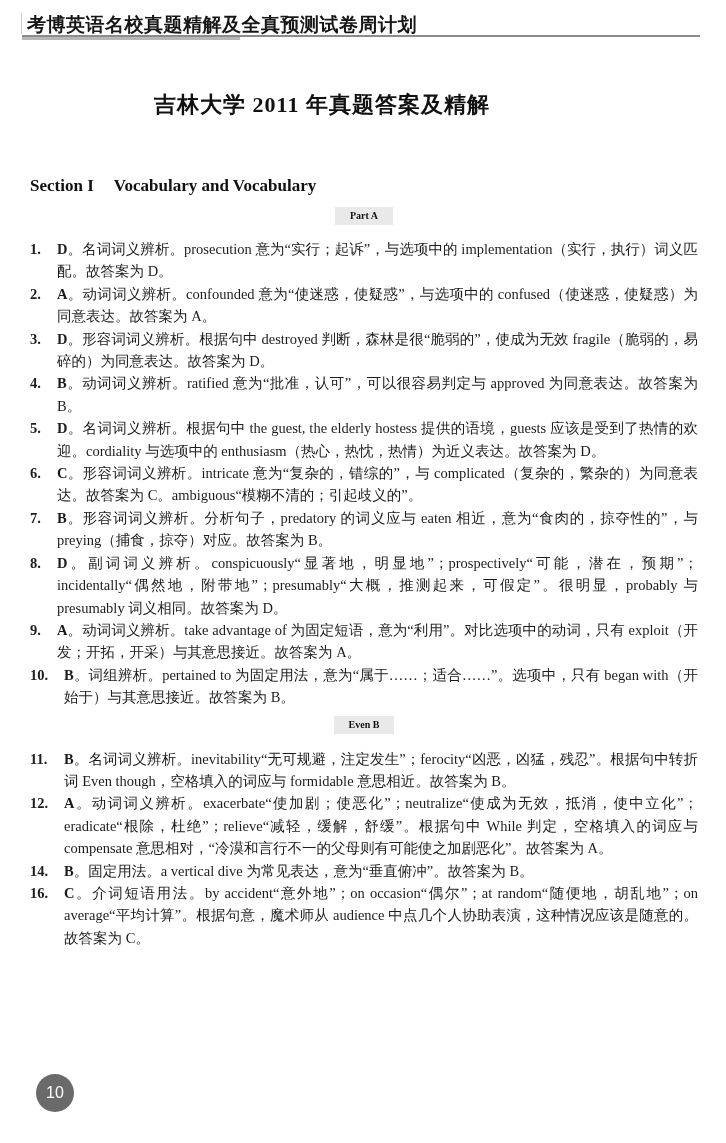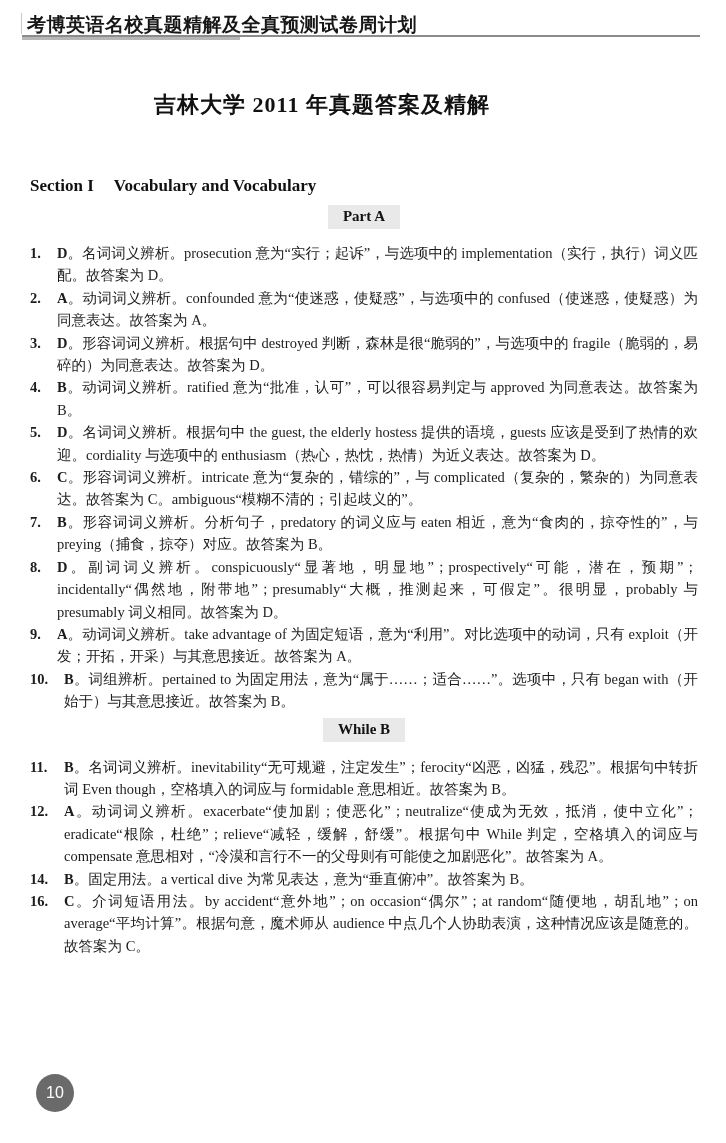--- a/index.html
+++ b/index.html
@@ -40,21 +40,21 @@
   }
   .section-heading .sec-label { margin-right: 20px; }
   
   .content {
     position: absolute; top: 205px; left: 30px; width: 668px;
   }
   .part-label-row { text-align: center; }
   .part-label {
     display: inline-block;
     background: #e9e9e9;
-    font-weight: bold; font-size: 15px; color: #111;
+    font-weight: bold; font-size: 10px; color: #111;
     padding: 3px 15px 4px 15px;
   }
   .part-label-row.first { margin-bottom: 13px; }
   .part-label-row.second { margin-top: 5px; margin-bottom: 14px; }
   .items { }
   .item {
     position: relative;
     padding-left: 27px;
     font-size: 14.5px; line-height: 22.4px;
     text-align: justify;
@@ -92,32 +92,32 @@
 
 <div class="content">
 
   <div class="part-label-row first">
     <span class="part-label">Part A</span>
   </div>
 
   <div class="items">
     <div class="item"><span class="num">1.</span><span class="ans">D</span><span>。名词词义辨析。prosecution 意为“实行；起诉”，与选项中的 implementation（实行，执行）词义匹配。故答案为 D。</span></div>
     <div class="item"><span class="num">2.</span><span class="ans">A</span><span>。动词词义辨析。confounded 意为“使迷惑，使疑惑”，与选项中的 confused（使迷惑，使疑惑）为同意表达。故答案为 A。</span></div>
-    <div class="item"><span class="num">3.</span><span class="ans">D</span><span>。形容词词义辨析。根据句中 destroyed 判断，森林是很“脆弱的”，与选项中的 fragile（脆弱的，易碎的）为同意表达。故答案为 D。</span></div>
+    <div class="item"><span class="num">3.</span><span class="ans">D</span><span>。形容词词义辨析。根据句中 destroyed 判断，森林是很“脆弱的”，使成为无效 fragile（脆弱的，易碎的）为同意表达。故答案为 D。</span></div>
     <div class="item"><span class="num">4.</span><span class="ans">B</span><span>。动词词义辨析。ratified 意为“批准，认可”，可以很容易判定与 approved 为同意表达。故答案为 B。</span></div>
     <div class="item"><span class="num">5.</span><span class="ans">D</span><span>。名词词义辨析。根据句中 the guest, the elderly hostess 提供的语境，guests 应该是受到了热情的欢迎。cordiality 与选项中的 enthusiasm（热心，热忱，热情）为近义表达。故答案为 D。</span></div>
     <div class="item"><span class="num">6.</span><span class="ans">C</span><span>。形容词词义辨析。intricate 意为“复杂的，错综的”，与 complicated（复杂的，繁杂的）为同意表达。故答案为 C。ambiguous“模糊不清的；引起歧义的”。</span></div>
     <div class="item"><span class="num">7.</span><span class="ans">B</span><span>。形容词词义辨析。分析句子，predatory 的词义应与 eaten 相近，意为“食肉的，掠夺性的”，与 preying（捕食，掠夺）对应。故答案为 B。</span></div>
     <div class="item"><span class="num">8.</span><span class="ans">D</span><span>。副词词义辨析。conspicuously“显著地，明显地”；prospectively“可能，潜在，预期”；incidentally“偶然地，附带地”；presumably“大概，推测起来，可假定”。很明显，probably 与 presumably 词义相同。故答案为 D。</span></div>
     <div class="item"><span class="num">9.</span><span class="ans">A</span><span>。动词词义辨析。take advantage of 为固定短语，意为“利用”。对比选项中的动词，只有 exploit（开发；开拓，开采）与其意思接近。故答案为 A。</span></div>
     <div class="item wide"><span class="num">10.</span><span class="ans">B</span><span>。词组辨析。pertained to 为固定用法，意为“属于……；适合……”。选项中，只有 began with（开始于）与其意思接近。故答案为 B。</span></div>
   </div>
 
   <div class="part-label-row second">
-    <span class="part-label">While B</span>
+    <span class="part-label">Even B</span>
   </div>
 
   <div class="items">
     <div class="item wide"><span class="num">11.</span><span class="ans">B</span><span>。名词词义辨析。inevitability“无可规避，注定发生”；ferocity“凶恶，凶猛，残忍”。根据句中转折词 Even though，空格填入的词应与 formidable 意思相近。故答案为 B。</span></div>
     <div class="item wide"><span class="num">12.</span><span class="ans">A</span><span>。动词词义辨析。exacerbate“使加剧；使恶化”；neutralize“使成为无效，抵消，使中立化”；eradicate“根除，杜绝”；relieve“减轻，缓解，舒缓”。根据句中 While 判定，空格填入的词应与 compensate 意思相对，“冷漠和言行不一的父母则有可能使之加剧恶化”。故答案为 A。</span></div>
     <div class="item wide"><span class="num">14.</span><span class="ans">B</span><span>。固定用法。a vertical dive 为常见表达，意为“垂直俯冲”。故答案为 B。</span></div>
     <div class="item wide"><span class="num">16.</span><span class="ans">C</span><span>。介词短语用法。by accident“意外地”；on occasion“偶尔”；at random“随便地，胡乱地”；on average“平均计算”。根据句意，魔术师从 audience 中点几个人协助表演，这种情况应该是随意的。故答案为 C。</span></div>
   </div>
 
 </div>

